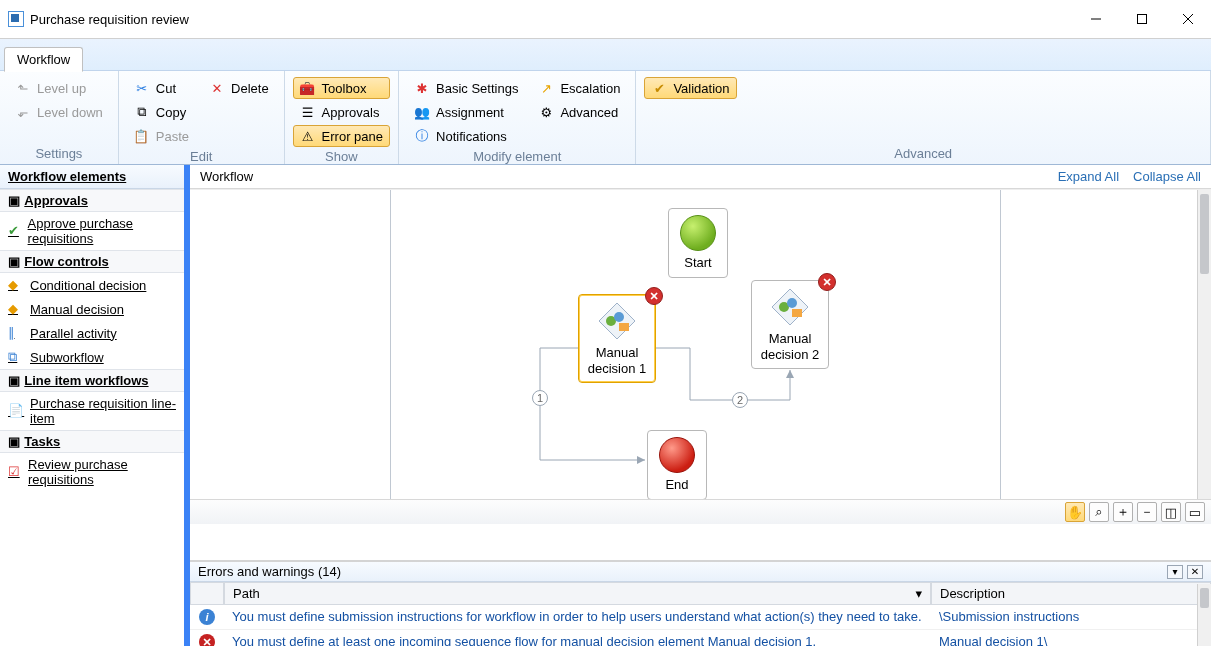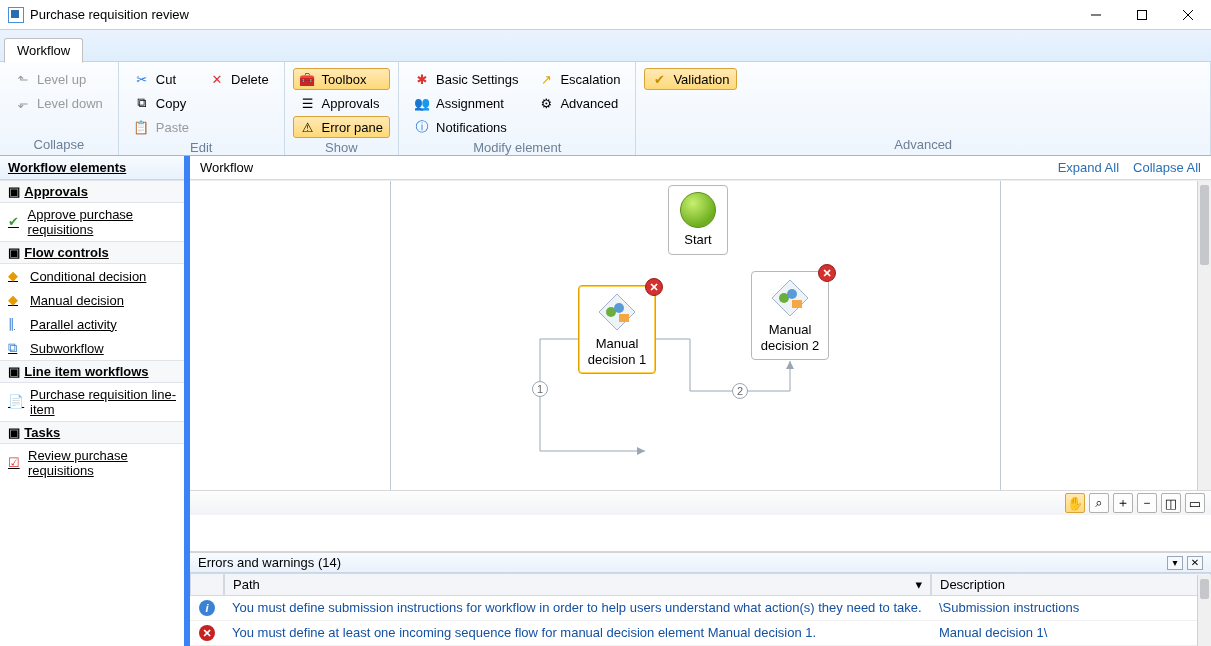--- a/index.html
+++ b/index.html
@@ -1,19 +1,19 @@
 <!DOCTYPE html>
 <html><head>
 <meta charset="utf-8">
 <style>
 * { box-sizing: border-box; font-family: "Segoe UI", Tahoma, sans-serif; font-size: 13px; }
 body { margin: 0; padding: 0; background: #fff; width: 1211px; height: 646px; overflow: hidden; }
 
 
-.titlebar { height: 30px; display: flex; align-items: center; border-bottom: 1px solid #d0d0d0; padding: 0 0 0 8px; }
+.titlebar { height: 39px; display: flex; align-items: center; border-bottom: 1px solid #d0d0d0; padding: 0 0 0 8px; }
 .titlebar .app-icon { width: 16px; height: 16px; border: 1px solid #4a90d9; background: #fff; margin-right: 6px; position: relative; }
 .titlebar .app-icon::after { content: ""; position: absolute; left: 2px; top: 2px; width: 8px; height: 8px; background: #2b6cb0; }
 .titlebar .title { flex: 1; }
 .titlebar .win-controls { display: flex; }
 .titlebar .win-btn { width: 46px; height: 30px; display: flex; align-items: center; justify-content: center; cursor: pointer; }
 .titlebar .win-btn svg { width: 10px; height: 10px; }
 
 
 .bluebar { height: 32px; background: linear-gradient(#eaf3fe, #dfeefd); border-bottom: 1px solid #c0d4ec; }
 
@@ -117,21 +117,21 @@
       <div class="rbtn disabled">
         <span class="ricon">⬑</span>
         <span>Level up</span>
       </div>
       <div class="rbtn disabled">
         <span class="ricon">⬐</span>
         <span>Level down</span>
       </div>
     </div>
       </div>
-    <div class="group-label">Collapse</div>
+    <div class="group-label">Settings</div>
   </div>
 
   <div class="ribbon-group">
     <div class="group-body">
       <div class="rbtn-col">
         <div class="rbtn">
             <span class="ricon" style="color:#2a7de1">✂</span>
             <span>Cut</span>
           </div>
         <div class="rbtn">
@@ -285,21 +285,21 @@
 
         <path d="M 392 158 L 350 158 L 350 270 L 455 270" class="connector" stroke="#9aa6b4" stroke-width="1"></path>
         <polygon points="455,270 447,266 447,274" fill="#9aa6b4"></polygon>
 
         <path d="M 465 158 L 500 158 L 500 210 L 540 210 L 600 210 L 600 180" class="connector" stroke="#9aa6b4" stroke-width="1"></path>
         <polygon points="600,180 596,188 604,188" fill="#9aa6b4"></polygon>
       </svg>
       <div class="conn-num" style="left:342px;top:200px;">1</div>
       <div class="conn-num" style="left:542px;top:202px;">2</div>
 
-      <div class="node" style="left:478px;top:4px;width:60px;">
+      <div class="node" style="left:478px;top:18px;width:60px;">
         <div class="green-ball"></div>
         <div class="label">Start</div>
       </div>
 
       <div class="node selected" style="left:388px;top:104px;width:78px;">
         <div class="err-badge">✕</div>
         <svg width="40" height="40">
             <polygon points="20,2 38,20 20,38 2,20" fill="#eef3f8" stroke="#9fb2c9"></polygon>
             <circle cx="14" cy="20" r="5" fill="#6aaf3e"></circle>
             <circle cx="22" cy="16" r="5" fill="#5a9bd5"></circle>
@@ -314,20 +314,24 @@
         <svg width="40" height="40">
             <polygon points="20,2 38,20 20,38 2,20" fill="#eef3f8" stroke="#9fb2c9"></polygon>
             <circle cx="14" cy="20" r="5" fill="#6aaf3e"></circle>
             <circle cx="22" cy="16" r="5" fill="#5a9bd5"></circle>
             <rect x="22" y="22" width="10" height="8" fill="#f4a742"></rect>
           </svg>
         <div class="label" style="white-space:pre;">Manual
 decision 2</div>
       </div>
 
+      <div class="node" style="left:457px;top:240px;width:60px;">
+        <div class="red-ball"></div>
+        <div class="label">End</div>
+      </div>
 
       <div class="scrollbar">
           <div class="thumb" style="top:4px;height:80px;"></div>
         </div>
     </div>
 
     <div class="mini-tb">
       <div class="mtb toggled">✋</div>
       <div class="mtb">⌕</div>
       <div class="mtb">＋</div>

